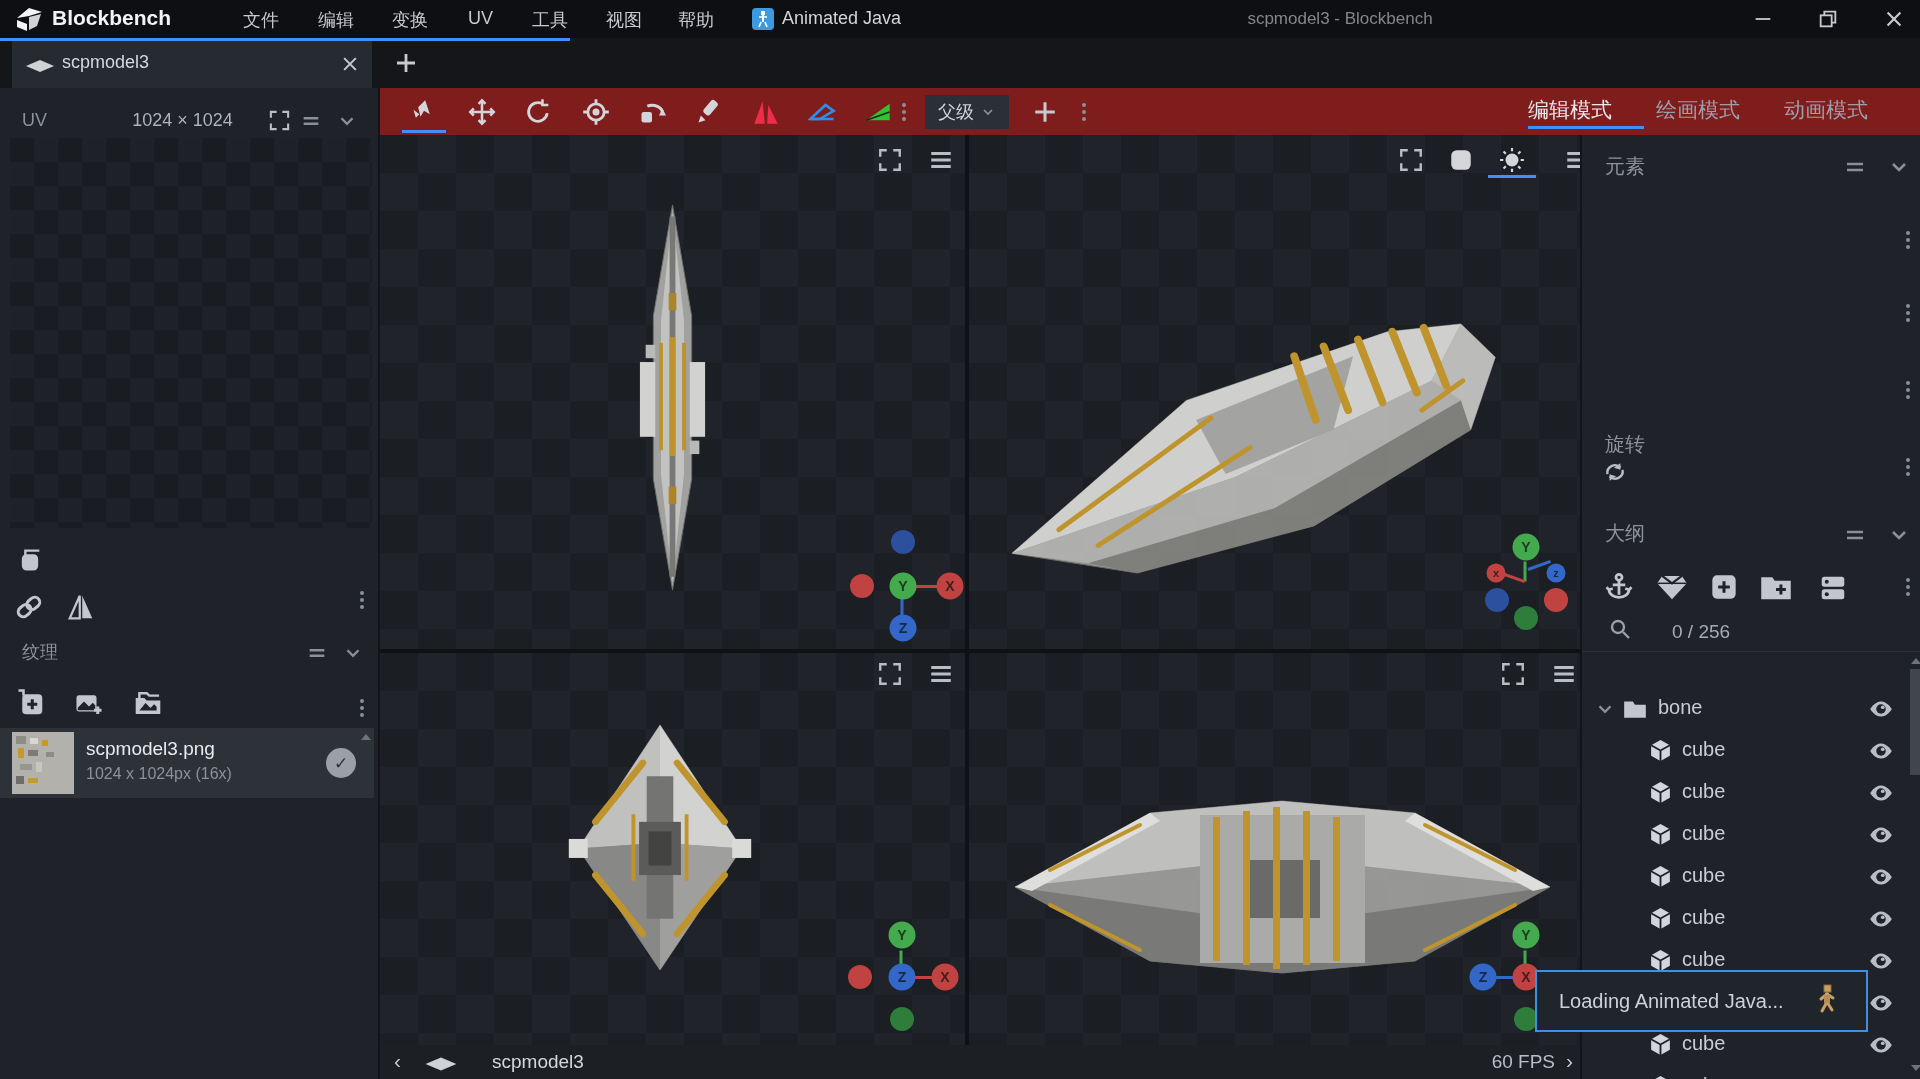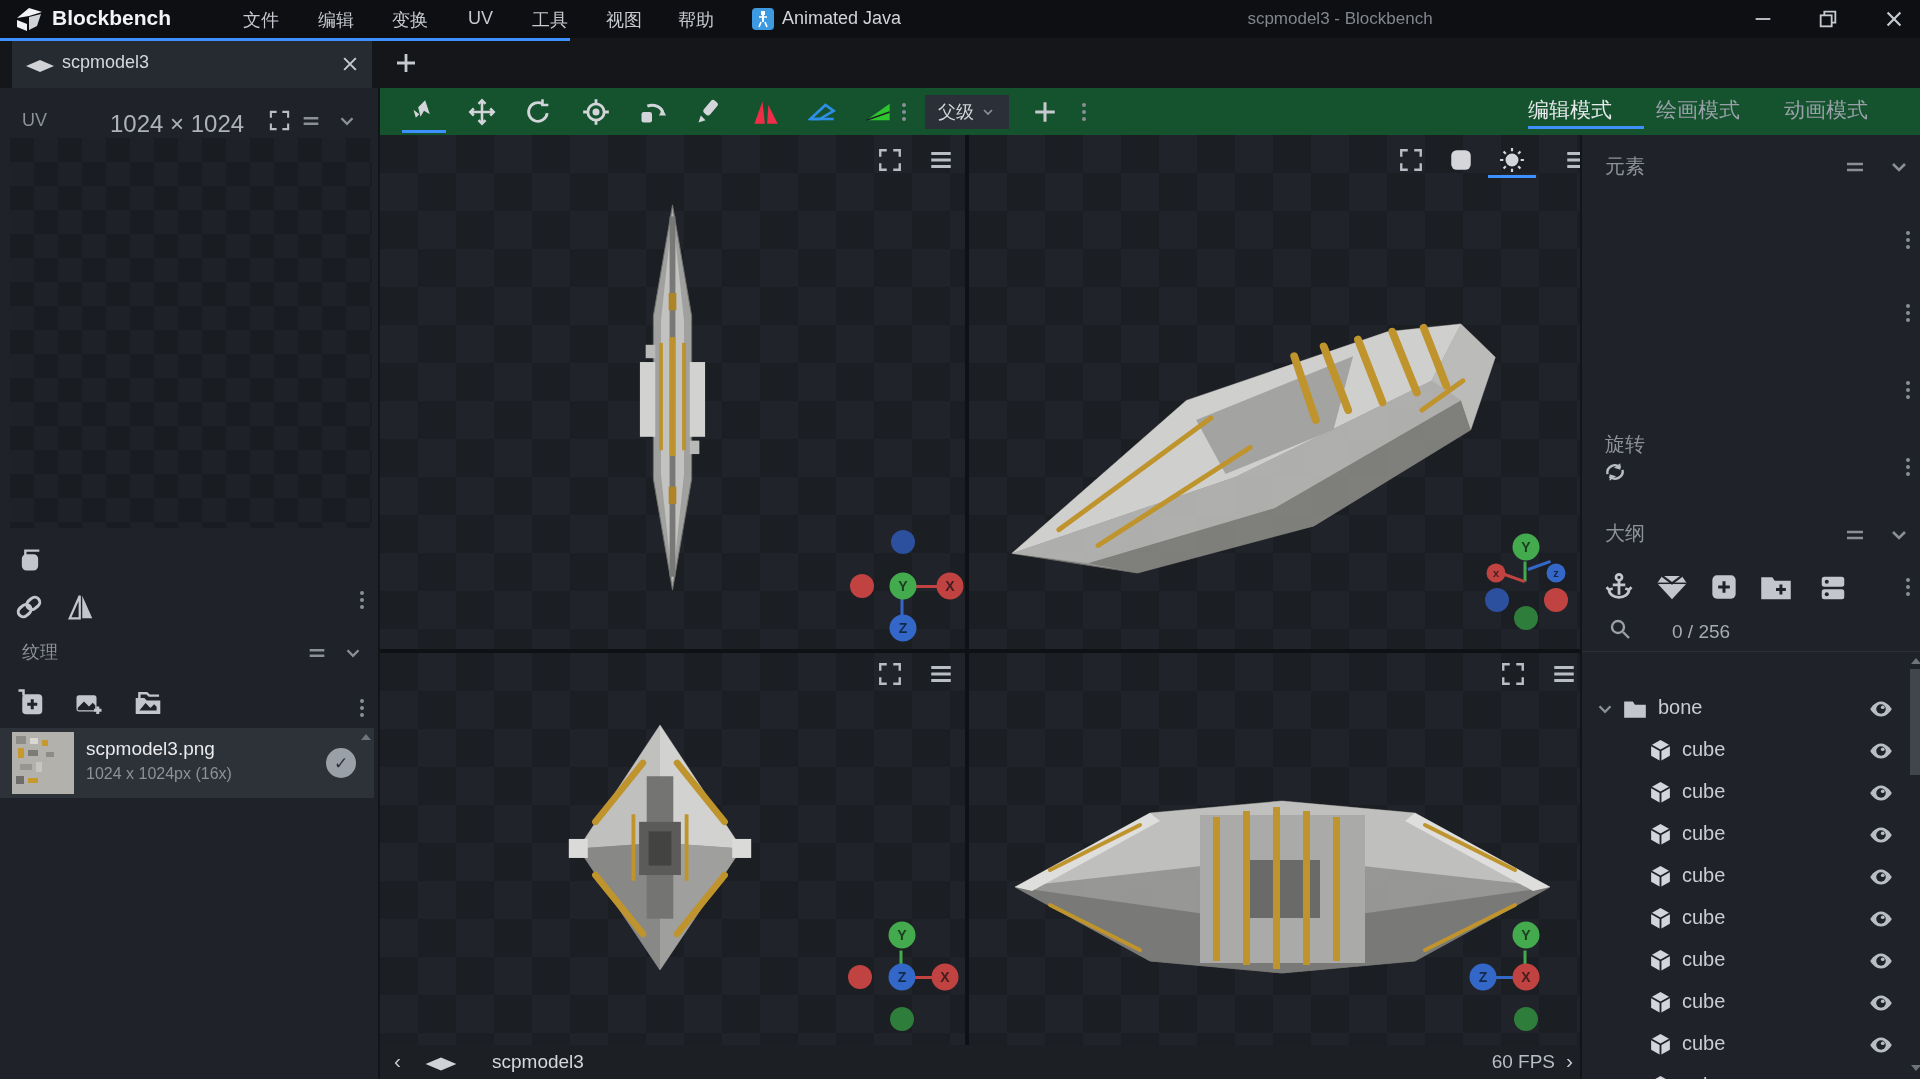--- a/index.html
+++ b/index.html
@@ -13,21 +13,21 @@
   .win-title{position:absolute;left:1150px;top:9px;width:380px;text-align:center;font-size:17px;color:#82868d;}
   .winbtn{position:absolute;top:0;width:40px;height:38px;display:flex;align-items:center;justify-content:center;}
   
   .tabbar{position:absolute;left:0;top:38px;width:1920px;height:50px;background:#14161a;}
   .accent-line{position:absolute;left:0;top:0;width:570px;height:3px;background:#3e90ff;}
   .tab{position:absolute;left:12px;top:3px;width:360px;height:47px;background:#262a31;}
   .tab-label{position:absolute;left:50px;top:11px;font-size:18px;color:#d5d7db;}
   
   .left-panel{position:absolute;left:0;top:88px;width:380px;height:991px;background:#1f2228;border-right:2px solid #121419;}
   .right-panel{position:absolute;left:1580px;top:135px;width:340px;height:944px;background:#1f2228;border-left:2px solid #121419;}
-  .toolbar-strip{position:absolute;left:380px;top:88px;width:1540px;height:47px;background:#14532d;}
+  .toolbar-strip{position:absolute;left:380px;top:88px;width:1540px;height:47px;background:#7f1d1d;}
   .panel-title{font-size:18px;color:#8d919a;}
   .checker{background-color:#1b1e23;background-image:repeating-conic-gradient(#20232a 0 25%, #1b1e23 0 50%);background-size:76px 76px;}
   .uv-canvas{background-color:#191c21;background-image:repeating-conic-gradient(#1e2127 0 25%, #191c21 0 50%);background-size:48px 48px;}
   
   .viewports{position:absolute;left:380px;top:135px;width:1200px;height:910px;background:#0f1114;}
   .quad{position:absolute;overflow:hidden;}
   
   .mode{position:absolute;top:8px;font-size:21px;color:#9aa0aa;}
   .mode.active{color:#e8e9ec;}
   
@@ -155,21 +155,21 @@
           <use href="#i-x"></use>
         </svg>
     </div>
     <svg class="abs" style="left:394px;top:13px" width="24" height="24">
         <use href="#i-plus"></use>
       </svg>
   </div>
 
   <div class="left-panel">
     <span class="panel-title abs" style="left:22px;top:22px">UV</span>
-    <span class="abs" style="left:110px;top:22px;width:145px;text-align:left;font-size:24px;color:#aeb2ba">1024 × 1024</span>
+    <span class="abs" style="left:110px;top:22px;width:145px;text-align:center;font-size:18px;color:#aeb2ba">1024 × 1024</span>
     <svg class="abs" style="left:268px;top:21px" width="23" height="23">
         <use href="#i-full"></use>
       </svg>
     <svg class="abs" style="left:300px;top:22px" width="22" height="22">
         <use href="#i-eq"></use>
       </svg>
     <svg class="abs" style="left:336px;top:22px" width="22" height="22">
         <use href="#i-chev"></use>
       </svg>
 
@@ -646,14 +646,29 @@
 
     <svg class="abs" style="left:328px;top:521px" width="12" height="10" viewBox="0 0 12 10">
         <polygon points="6,2 11,8 1,8" fill="#6f747c"></polygon>
       </svg>
     <div class="abs" style="left:328px;top:534px;width:10px;height:106px;background:#41464e"></div>
     <svg class="abs" style="left:328px;top:928px" width="12" height="10" viewBox="0 0 12 10">
         <polygon points="1,2 11,2 6,8" fill="#6f747c"></polygon>
       </svg>
   </div>
 
+  <div class="toast">
+    <span class="toast-msg">Loading Animated Java...</span>
+    <svg style="margin-right:26px" width="26" height="34" viewBox="0 0 26 34">
+      <g stroke="#c9a063" stroke-width="3" stroke-linecap="round" fill="none">
+        <path d="M13,9 V18"></path>
+          <path d="M13,10 L7,15"></path>
+          <path d="M13,10 L19,14"></path>
+          <path d="M13,18 L8,27"></path>
+          <path d="M13,18 L18,26"></path>
+      </g>
+      <rect x="10" y="1" width="7" height="7" fill="#c9a063" stroke="#8a6b3c" stroke-width="1"></rect>
+      <rect x="10" y="11" width="6" height="8" fill="#b5judge"></rect>
+      <rect x="10" y="11" width="6" height="8" fill="#b58d55"></rect>
+    </svg>
+  </div>
 
 </div>
 
 </body></html>

